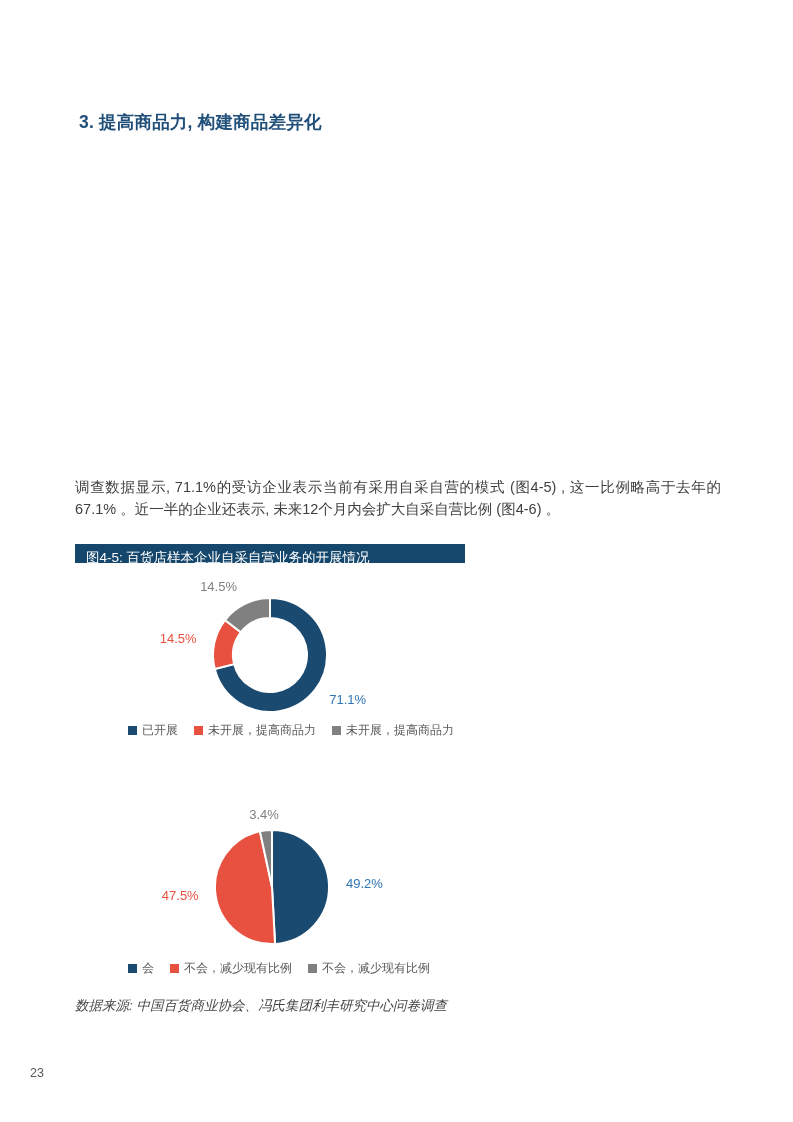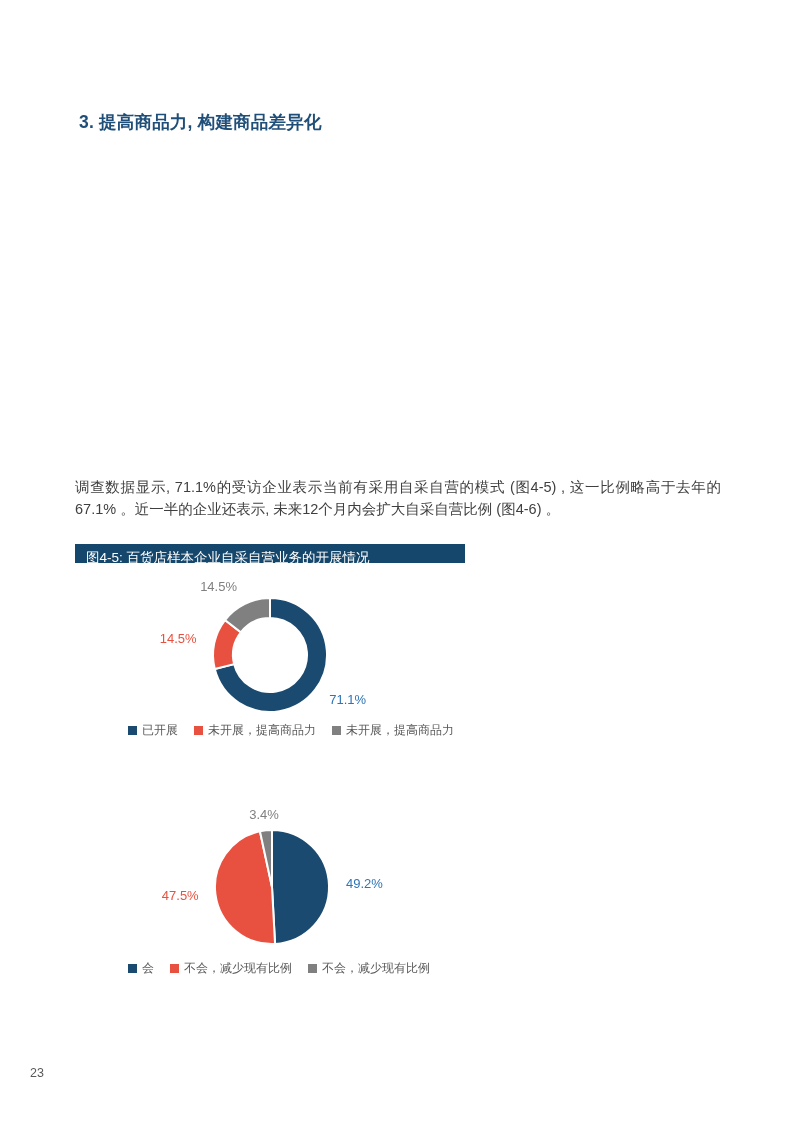--- a/index.html
+++ b/index.html
@@ -84,15 +84,16 @@
       <span class="item">
         <span class="sq" style="background: rgb(232, 81, 63);"></span>
         <span>不会，减少现有比例</span>
       </span>
       <span class="item">
         <span class="sq" style="background: rgb(128, 128, 128);"></span>
         <span>不会，减少现有比例</span>
       </span>
     </div>
 
+  <p class="source-note">数据来源: 中国百货商业协会、冯氏集团利丰研究中心问卷调查</p>
 
   <div class="page-number">23</div>
 </div>
 
 </body></html>

